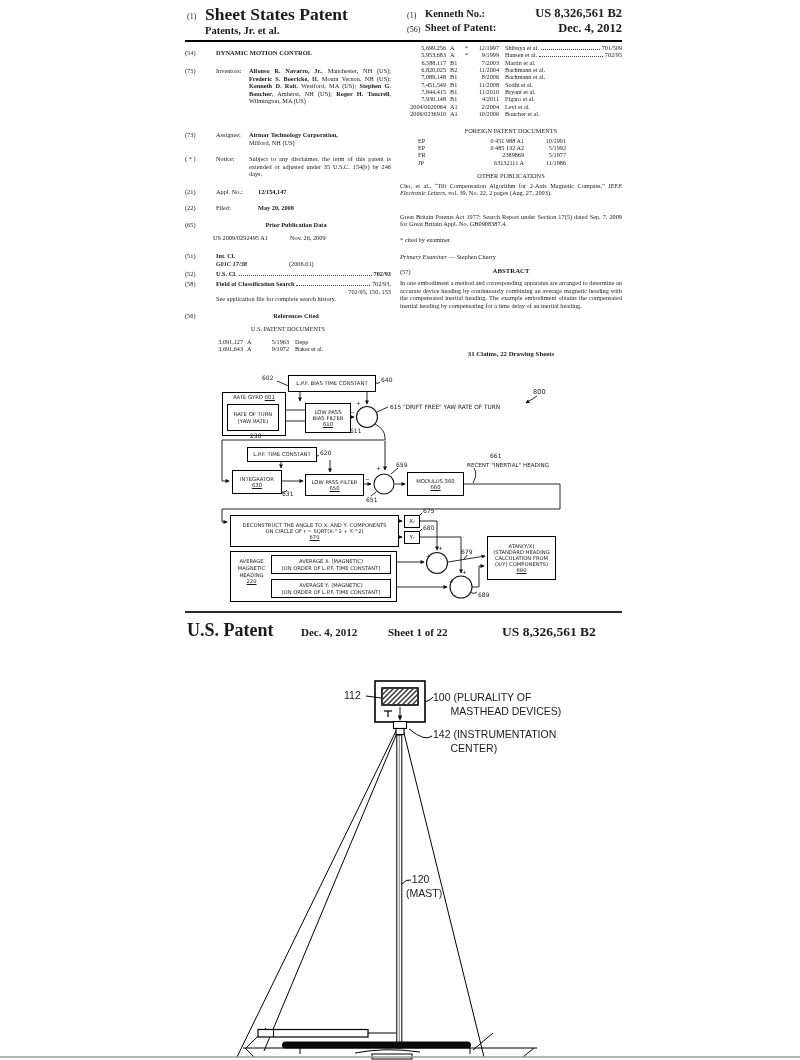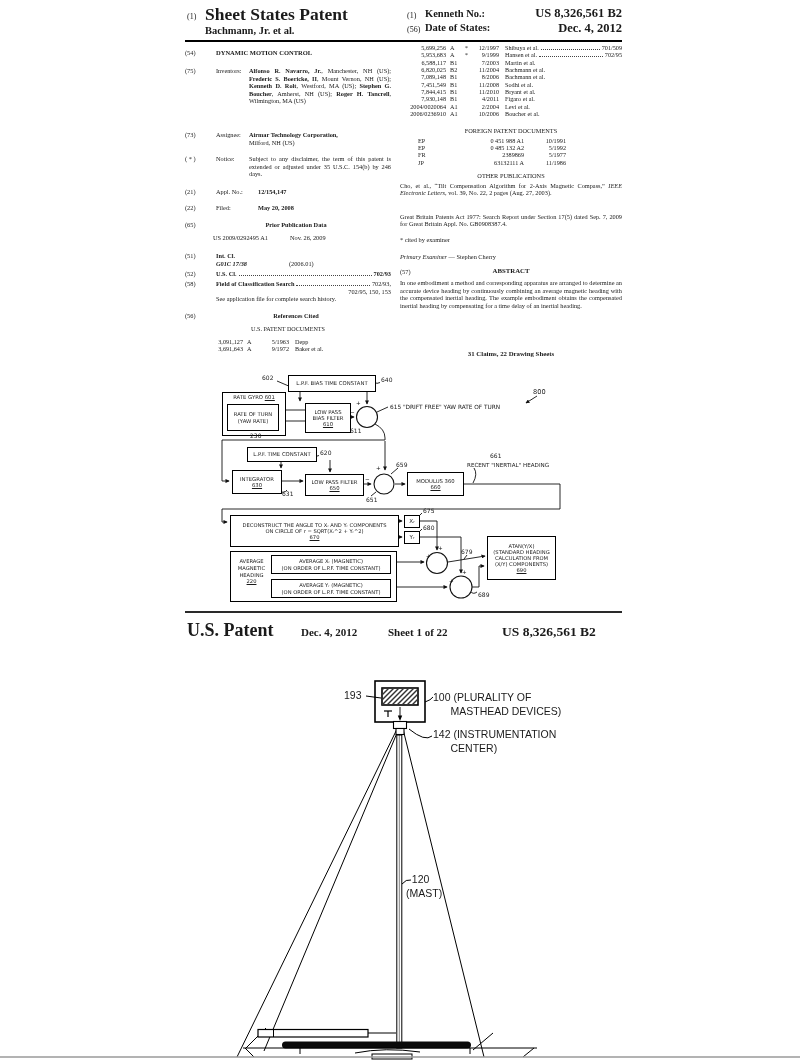--- a/index.html
+++ b/index.html
@@ -35,27 +35,27 @@
   .dbox.thin{border-width:1.1px;}
   .dlab{font-family:"DejaVu Sans","Liberation Sans",sans-serif;font-size:6px;line-height:1.15;}
   .figlab{font-family:"Liberation Sans","DejaVu Sans",sans-serif;font-size:10.5px;line-height:1.3;white-space:pre;}
   .rule{background:#000;}
 </style>
 </head>
 <body>
 
 <div class="abs ser" style="left:187px;top:12px;font-size:8px;">(1)</div>
 <div class="abs ser b" style="left:205px;top:4px;font-size:17.5px;">Sheet States Patent</div>
-<div class="abs ser b" style="left:205px;top:25px;font-size:10.5px;">Bachmann, Jr. et al.</div>
+<div class="abs ser b" style="left:205px;top:25px;font-size:10.5px;">Patents, Jr. et al.</div>
 
 <div class="abs ser" style="left:407px;top:11px;font-size:8px;">(1)</div>
 <div class="abs ser b" style="left:425px;top:8px;font-size:10.5px;">Kenneth No.:</div>
 <div class="abs ser b" style="left:500px;top:6px;width:122px;text-align:right;font-size:12.5px;">US 8,326,561 B2</div>
 <div class="abs ser" style="left:407px;top:25px;font-size:8px;">(56)</div>
-<div class="abs ser b" style="left:425px;top:22px;font-size:10.5px;">Date of States:</div>
+<div class="abs ser b" style="left:425px;top:22px;font-size:10.5px;">Sheet of Patent:</div>
 <div class="abs ser b" style="left:500px;top:20.5px;width:122px;text-align:right;font-size:12.5px;">Dec. 4, 2012</div>
 <div class="abs rule" style="left:185px;top:40px;width:437px;height:1.8px;"></div>
 
 <div class="abs" style="left:185px;top:0;width:206px;">
   <div class="abs bodytx lrow" style="left:0;top:49px;width:206px;">
     <span class="n">(54)</span>
     <span class="b" style="font-size:6.5px;">DYNAMIC MOTION CONTROL</span>
   </div>
 
   <div class="abs bodytx lrow" style="left:0;top:67px;width:206px;">
@@ -484,19 +484,19 @@
   <line x1="0" y1="407" x2="800" y2="407" stroke="#9a9a9a" stroke-width="1.4"></line>
 
   <g stroke="#000" stroke-width="1" fill="none">
     <path d="M366,46 L381,48"></path>
     <path d="M425,52 Q431,50 433,47"></path>
     <path d="M409,79 Q425,92 432,86"></path>
     <path d="M402,234 Q406,229 411,230"></path>
   </g>
 </svg>
 
-<div class="abs figlab" style="left:344px;top:689px;">193</div>
+<div class="abs figlab" style="left:344px;top:689px;">112</div>
 <div class="abs figlab" style="left:433px;top:691px;">100 (PLURALITY OF
       MASTHEAD DEVICES)</div>
 <div class="abs figlab" style="left:433px;top:728px;">142 (INSTRUMENTATION
       CENTER)</div>
 <div class="abs figlab" style="left:406px;top:873px;">  120
 (MAST)</div>
 
 </body></html>

